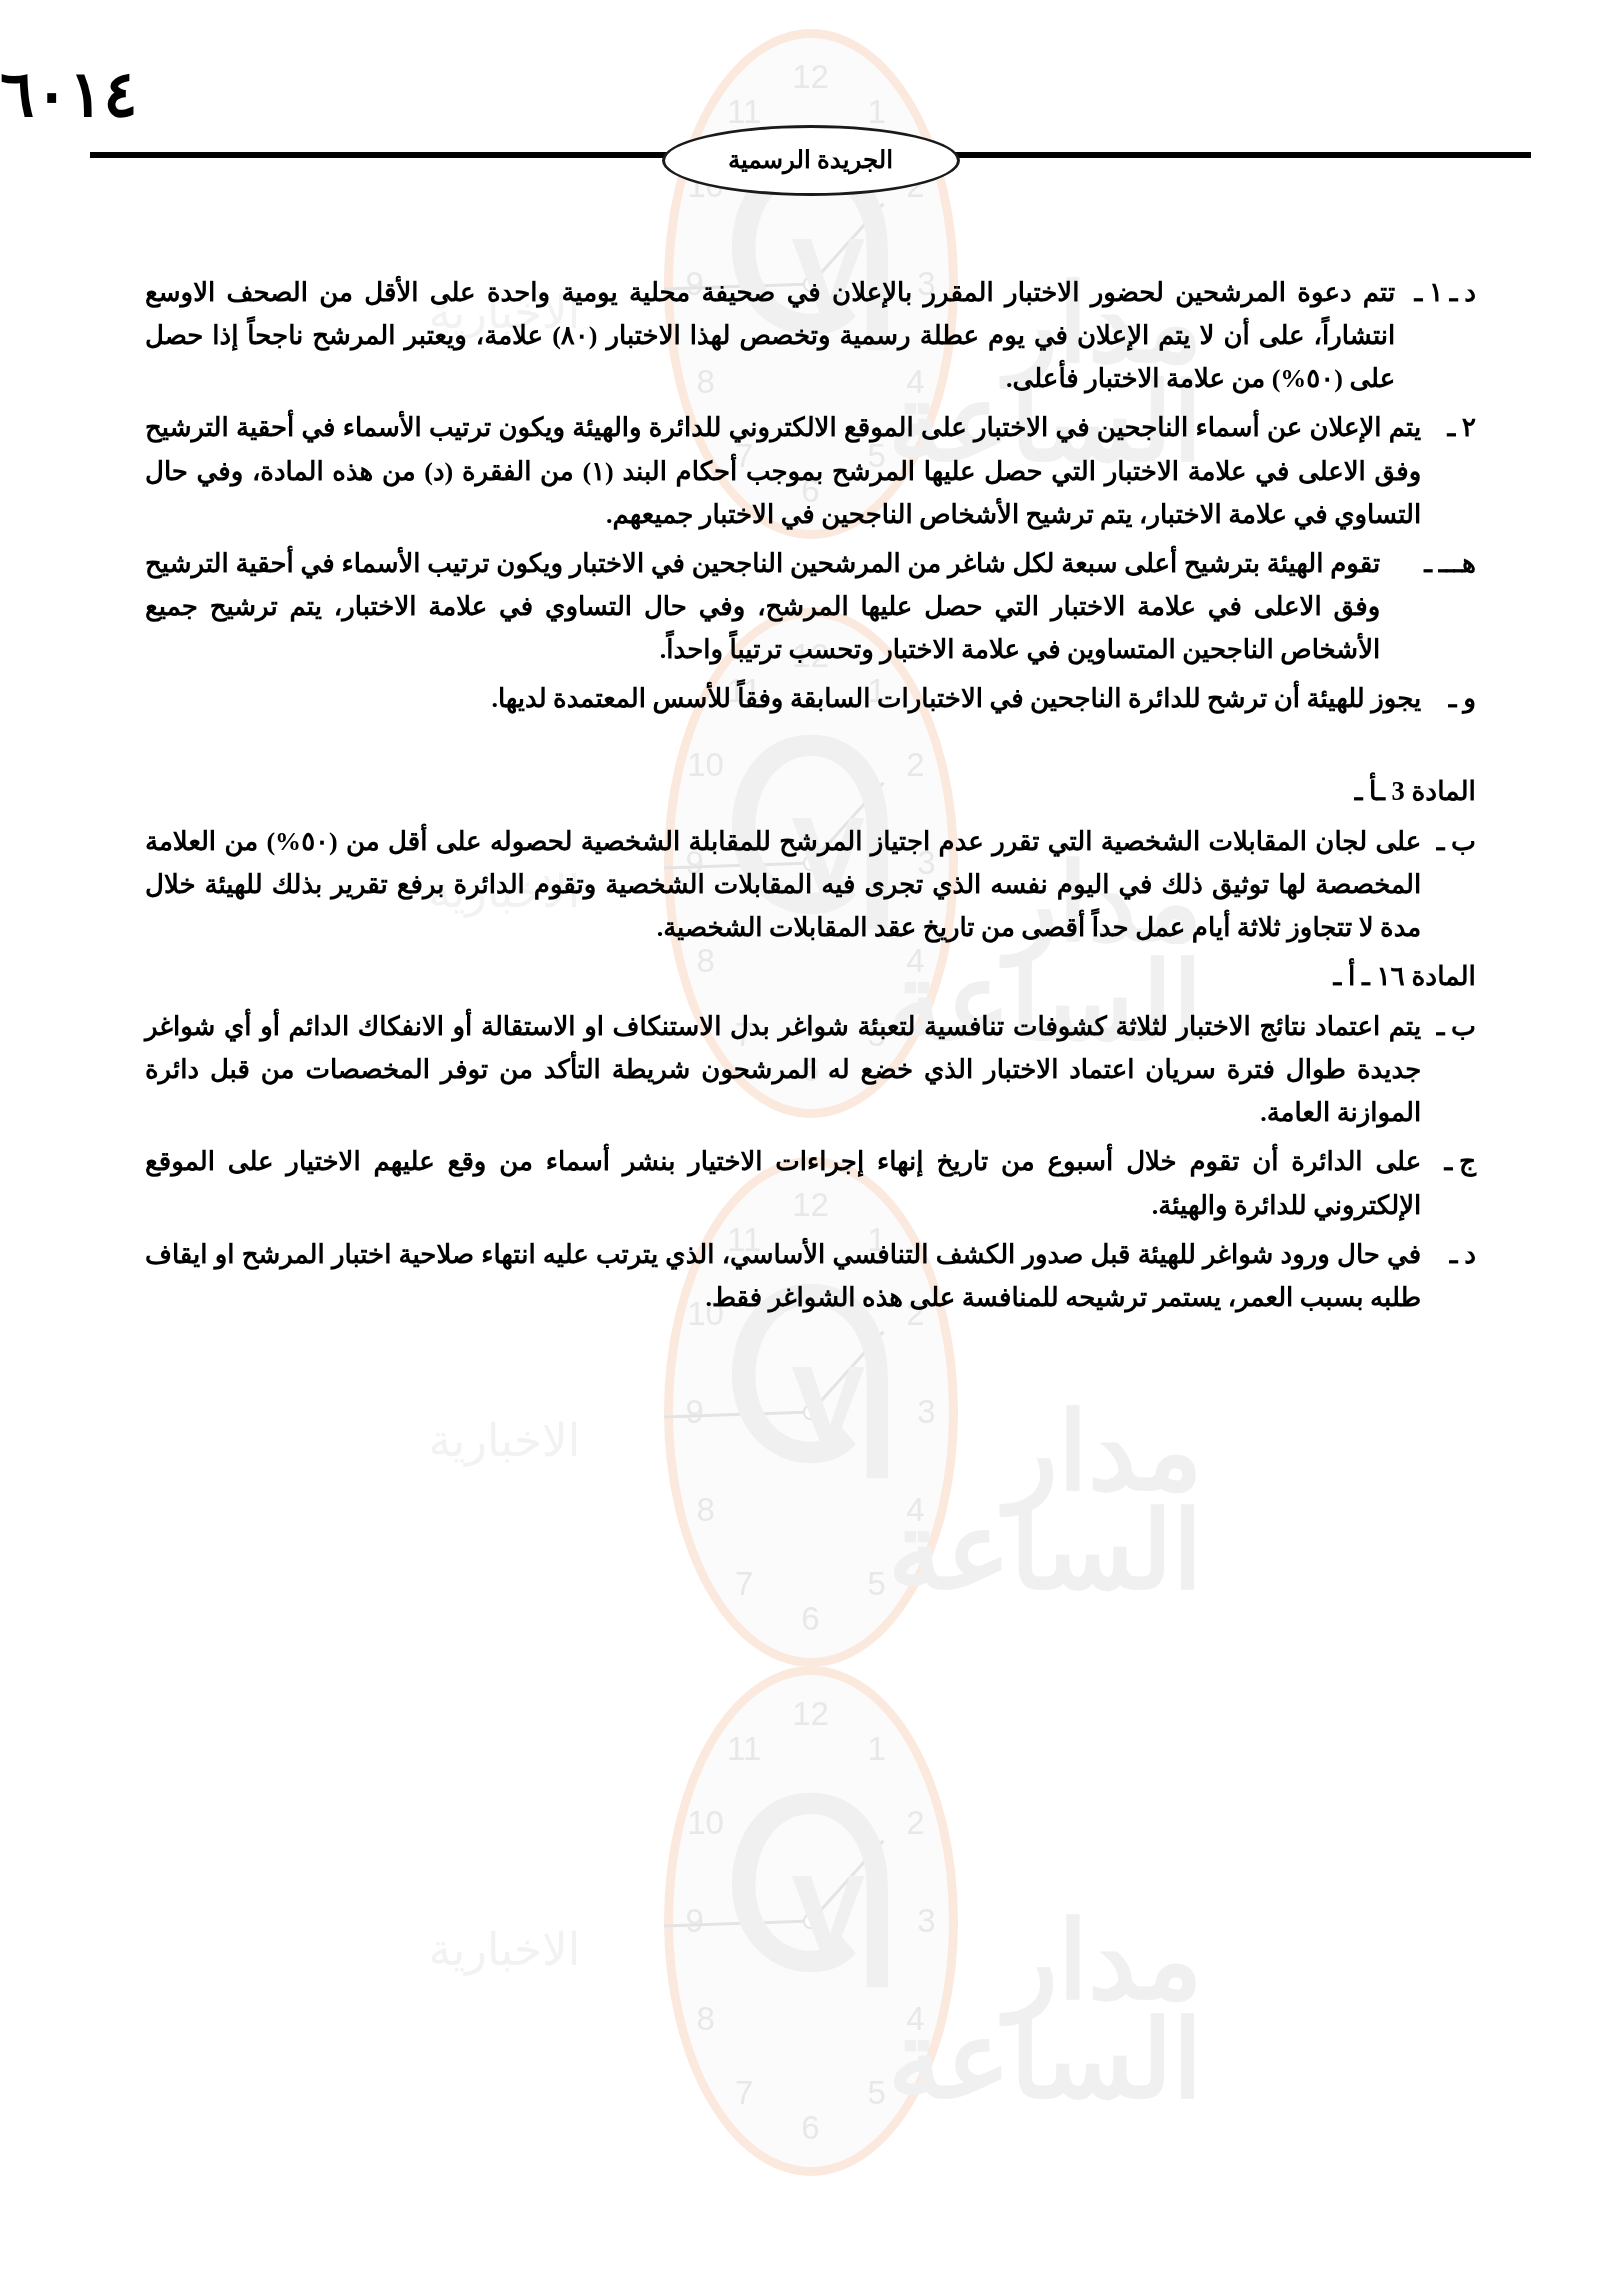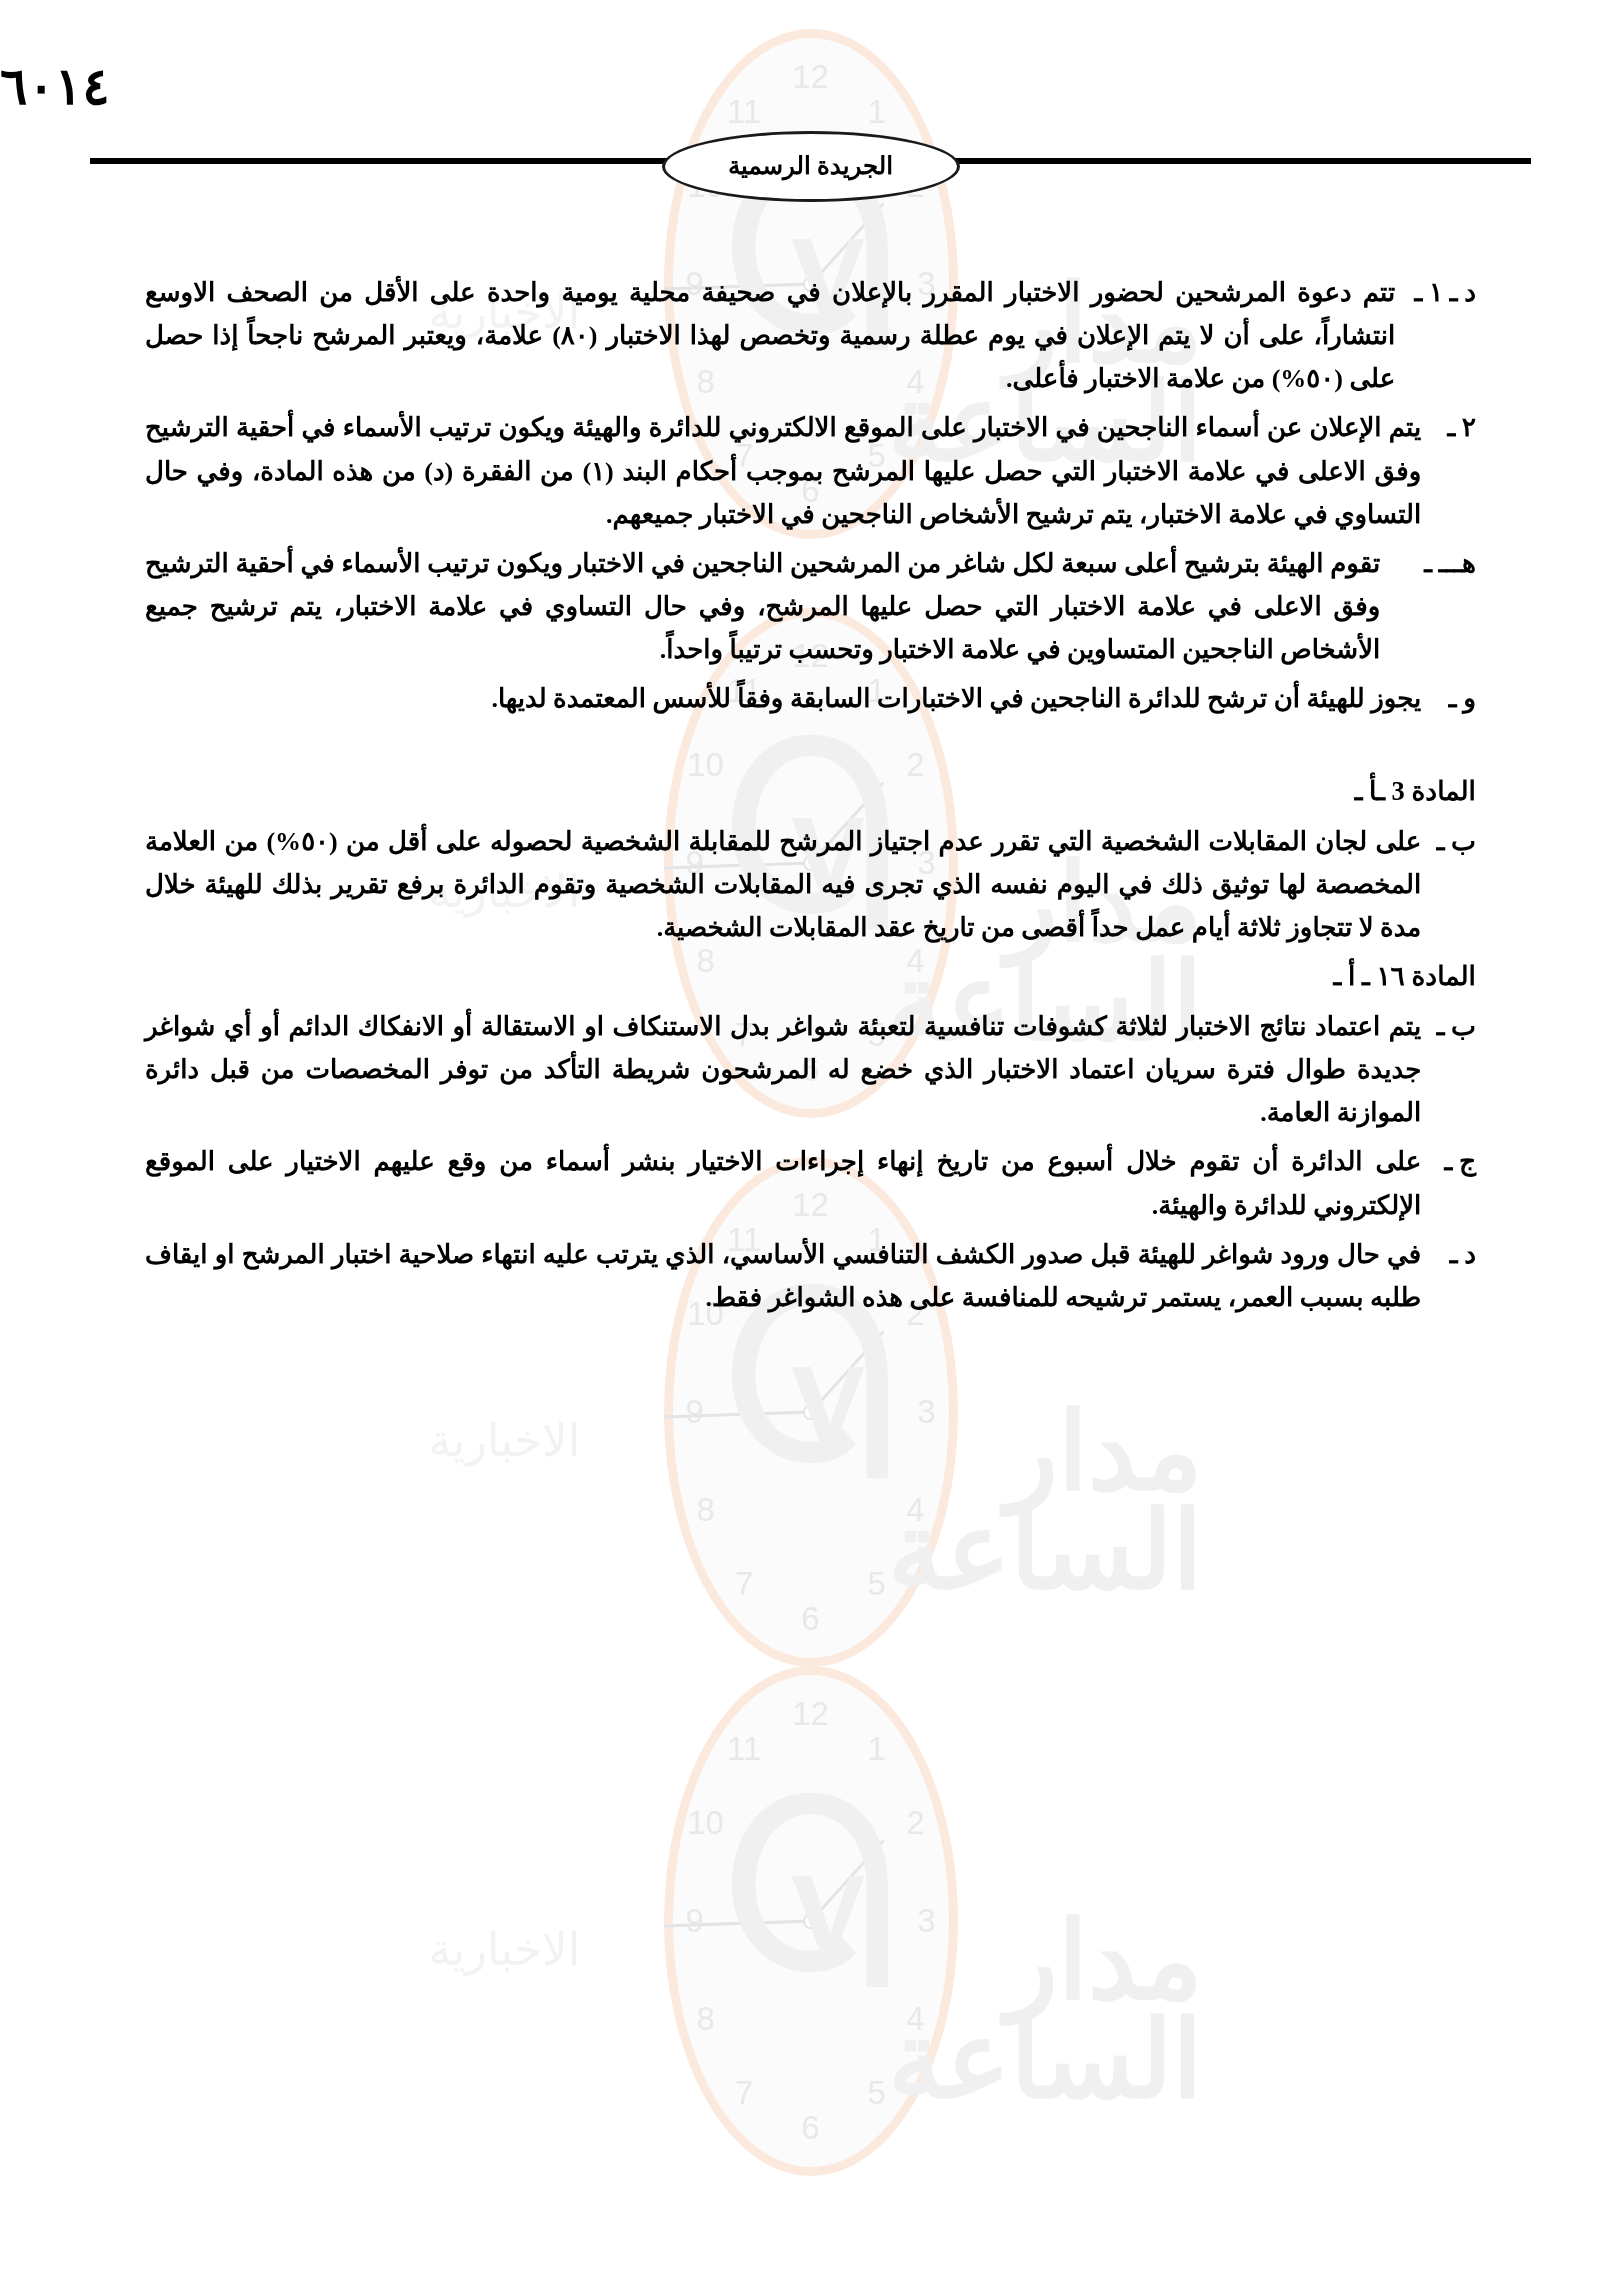--- a/index.html
+++ b/index.html
@@ -127,31 +127,31 @@
     white-space: nowrap;
   }
 
   
   .page-number {
     position: absolute;
     top: 57px;
     left: 0;
     right: 86px;
     text-align: left;
-    font-size: 51px;
+    font-size: 64px;
     font-weight: bold;
     letter-spacing: 2px;
     color: #000;
     z-index: 3;
     direction: ltr;
   }
 
   .header-rule-wrap {
     position: absolute;
-    top: 131px;
+    top: 125px;
     left: 90px;
     right: 90px;
     height: 69px;
     z-index: 3;
   }
 
   .header-rule {
     position: absolute;
     top: 26.5px;
     left: 0;

